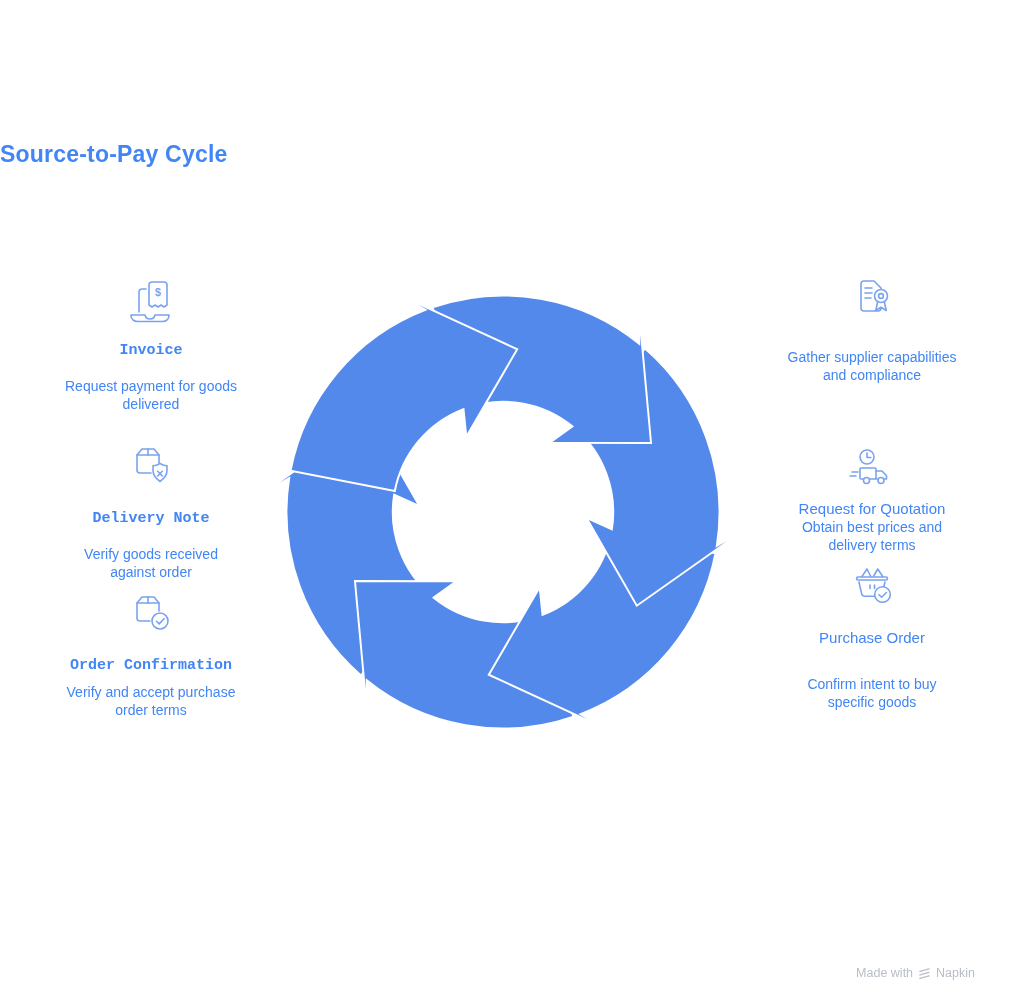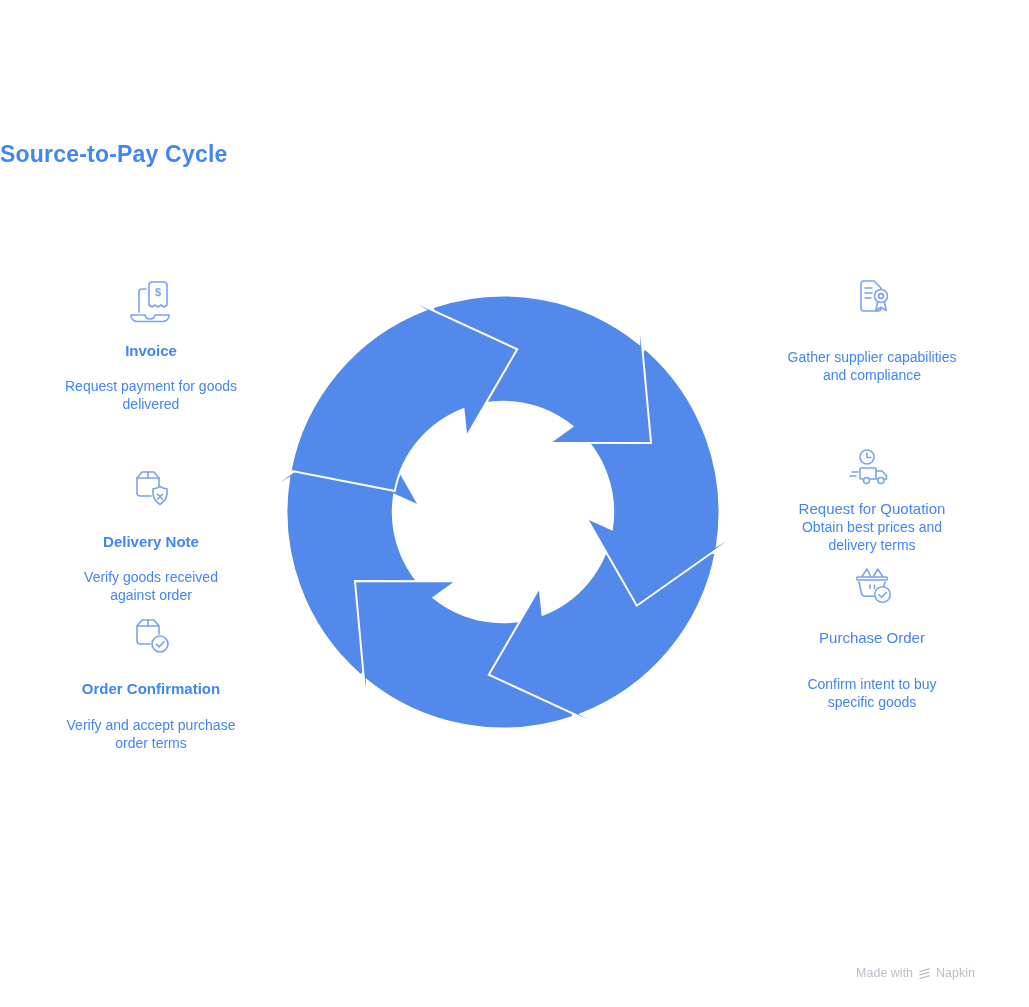--- a/index.html
+++ b/index.html
@@ -28,27 +28,27 @@
   .step .icon-wrap circle,
   .step .icon-wrap rect,
   .step .icon-wrap line{
     stroke:currentColor;stroke-width:1.6;fill:none;stroke-linecap:round;stroke-linejoin:round;
   }
   .step .icon-wrap .wfill{fill:#ffffff;}
   .step .icon-wrap text{
     fill:currentColor;stroke:none;font-family:"Liberation Sans",sans-serif;font-weight:700;
   }
   .step .label{font-size:15px;line-height:18px;font-weight:400;}
-  .step.bold-label .label{font-weight:700;}
+  .step.bold-label .label{font-weight:700;font-family:Liberation Mono, monospace;}
   .step .desc{font-size:14px;line-height:18px;}
   .step .desc span{display:block;}
   
   #step-l1{left:31px;top:276px}  #step-l1 .label{margin-top:18px} #step-l1 .desc{margin-top:17px}
-  #step-l2{left:31px;top:464px}  #step-l2 .label{margin-top:21px} #step-l2 .desc{margin-top:17px}
-  #step-l3{left:31px;top:612px}  #step-l3 .label{margin-top:20px} #step-l3 .desc{margin-top:18px}
+  #step-l2{left:31px;top:441px}  #step-l2 .label{margin-top:21px} #step-l2 .desc{margin-top:17px}
+  #step-l3{left:31px;top:589px}  #step-l3 .label{margin-top:20px} #step-l3 .desc{margin-top:8px}
   #step-r1{left:752px;top:275px} #step-r1 .label{margin-top:17px} #step-r1 .desc{margin-top:25px}
   #step-r2{left:752px;top:444px} #step-r2 .label{margin-top:8px}  #step-r2 .desc{}
   #step-r3{left:752px;top:561px} #step-r3 .label{margin-top:20px} #step-r3 .desc{margin-top:28px}
 
   #cycle-wrap{position:absolute;left:257px;top:266px;width:492px;height:492px;}
   #cycle-wrap use{fill:var(--ring);stroke:#ffffff;stroke-width:2;stroke-linejoin:miter;}
 
   .watermark{
     position:absolute;top:966px;right:54px;display:flex;align-items:center;gap:5px;
     color:var(--watermark);font-size:12.5px;text-decoration:none;

